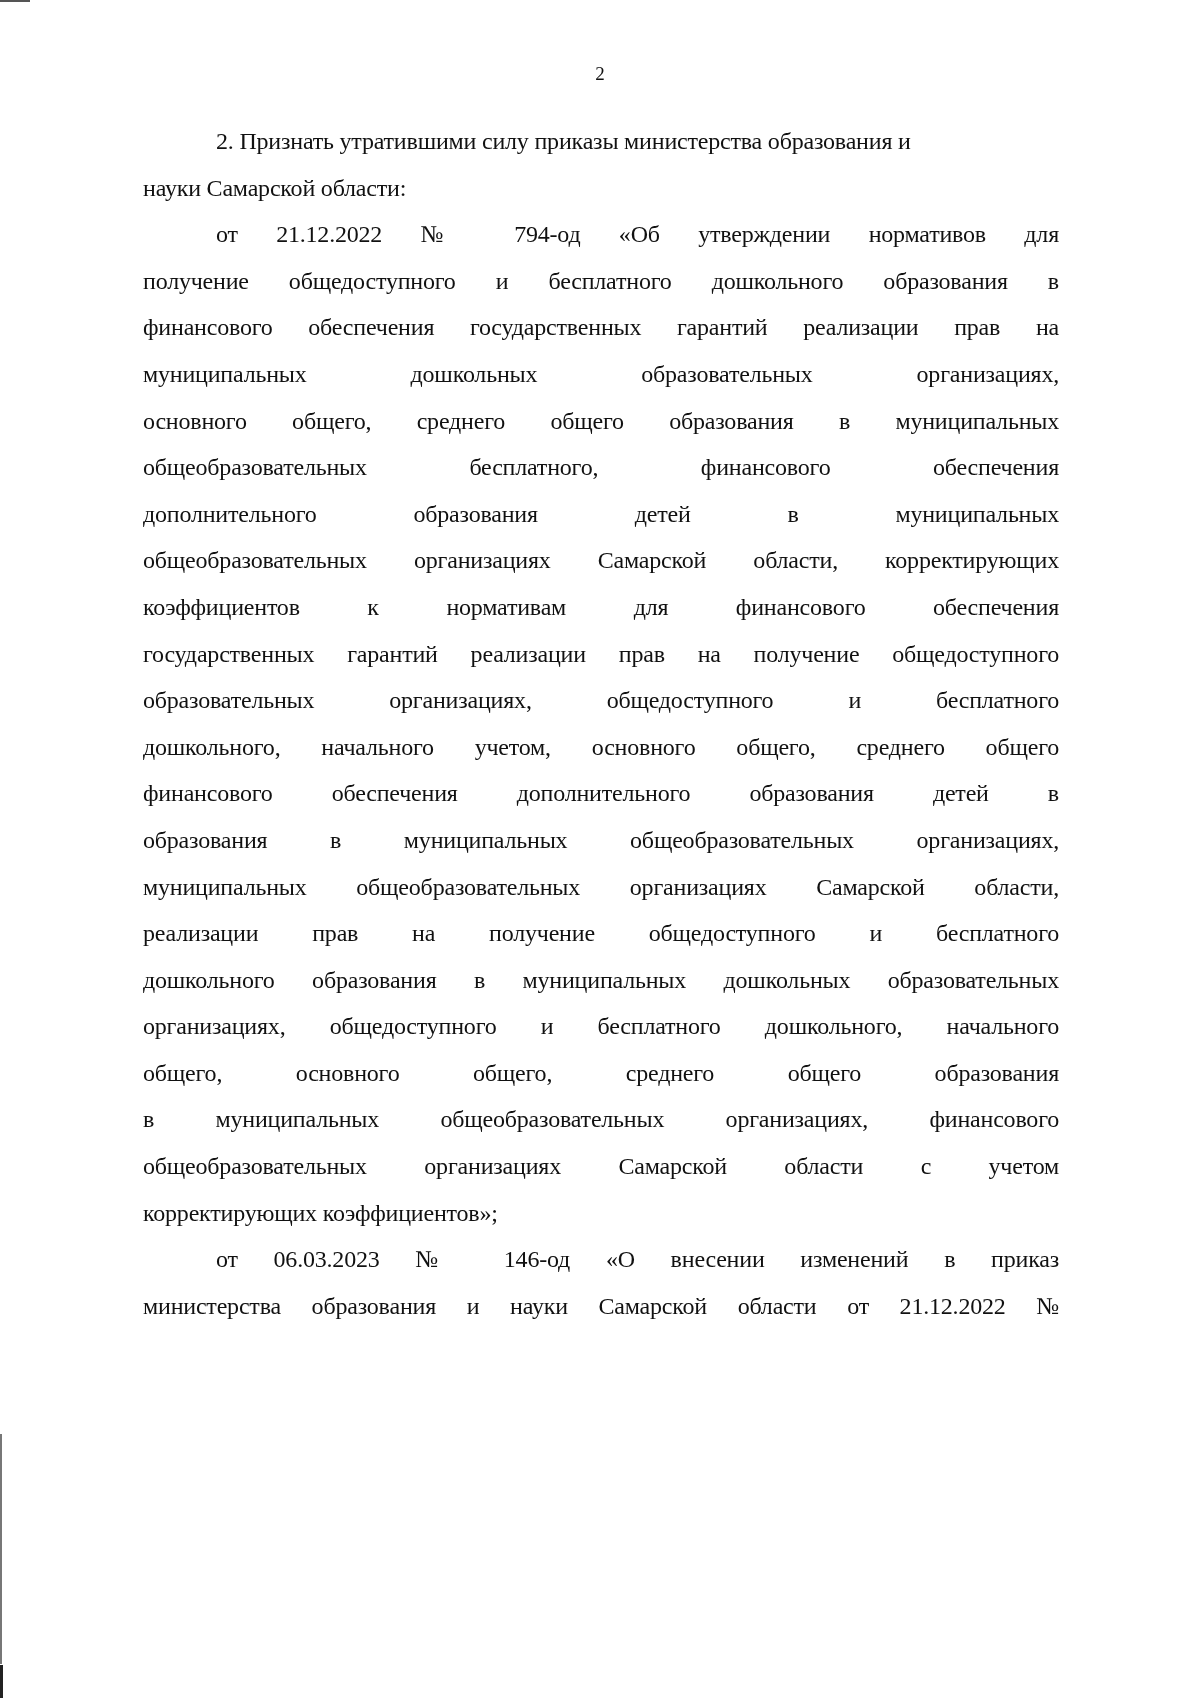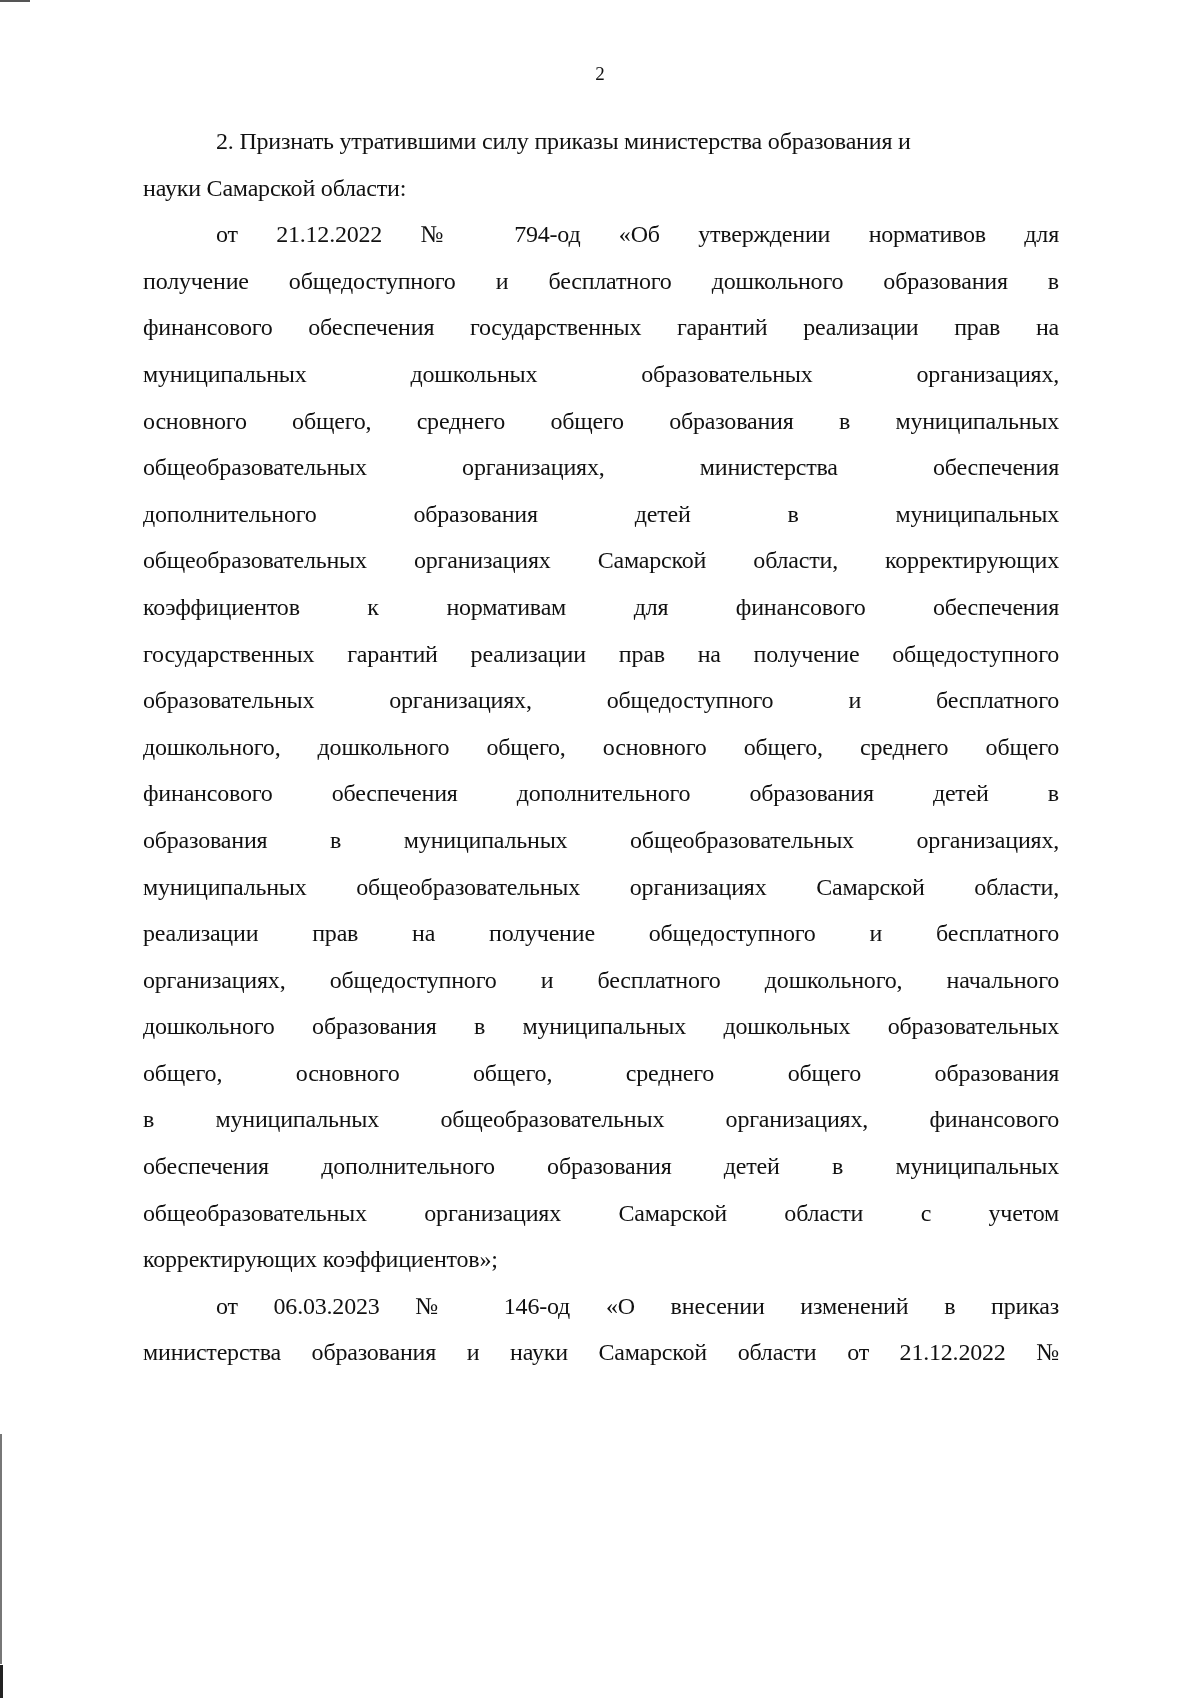--- a/index.html
+++ b/index.html
@@ -87,36 +87,35 @@
     <span class="line indent left">2. Признать утратившими силу приказы министерства образования и</span>
     <span class="line left">науки Самарской области:</span>
   </div>
 
   <div>
     <span class="line indent">от 21.12.2022 № 794-од «Об утверждении нормативов для</span>
     <span class="line">получение общедоступного и бесплатного дошкольного образования в</span>
     <span class="line">финансового обеспечения государственных гарантий реализации прав на</span>
     <span class="line">муниципальных дошкольных образовательных организациях,</span>
     <span class="line">основного общего, среднего общего образования в муниципальных</span>
-    <span class="line">общеобразовательных организациях, министерства обеспечения</span>
+    <span class="line">общеобразовательных бесплатного, финансового обеспечения</span>
     <span class="line">дополнительного образования детей в муниципальных</span>
     <span class="line">общеобразовательных организациях Самарской области, корректирующих</span>
     <span class="line">коэффициентов к нормативам для финансового обеспечения</span>
     <span class="line">государственных гарантий реализации прав на получение общедоступного</span>
     <span class="line">образовательных организациях, общедоступного и бесплатного</span>
-    <span class="line">дошкольного, дошкольного общего, основного общего, среднего общего</span>
+    <span class="line">дошкольного, начального учетом, основного общего, среднего общего</span>
     <span class="line">финансового обеспечения дополнительного образования детей в</span>
     <span class="line">образования в муниципальных общеобразовательных организациях,</span>
     <span class="line">муниципальных общеобразовательных организациях Самарской области,</span>
     <span class="line">реализации прав на получение общедоступного и бесплатного</span>
+    <span class="line">дошкольного образования в муниципальных дошкольных образовательных</span>
     <span class="line">организациях, общедоступного и бесплатного дошкольного, начального</span>
-    <span class="line">дошкольного образования в муниципальных дошкольных образовательных</span>
     <span class="line">общего, основного общего, среднего общего образования</span>
     <span class="line">в муниципальных общеобразовательных организациях, финансового</span>
-    <span class="line">обеспечения дополнительного образования детей в муниципальных</span>
     <span class="line">общеобразовательных организациях Самарской области с учетом</span>
     <span class="line left">корректирующих коэффициентов»;</span>
   </div>
 
   <div>
     <span class="line indent">от 06.03.2023 № 146-од «О внесении изменений в приказ</span>
     <span class="line">министерства образования и науки Самарской области от 21.12.2022 №</span>
   </div>
 </div>
 

